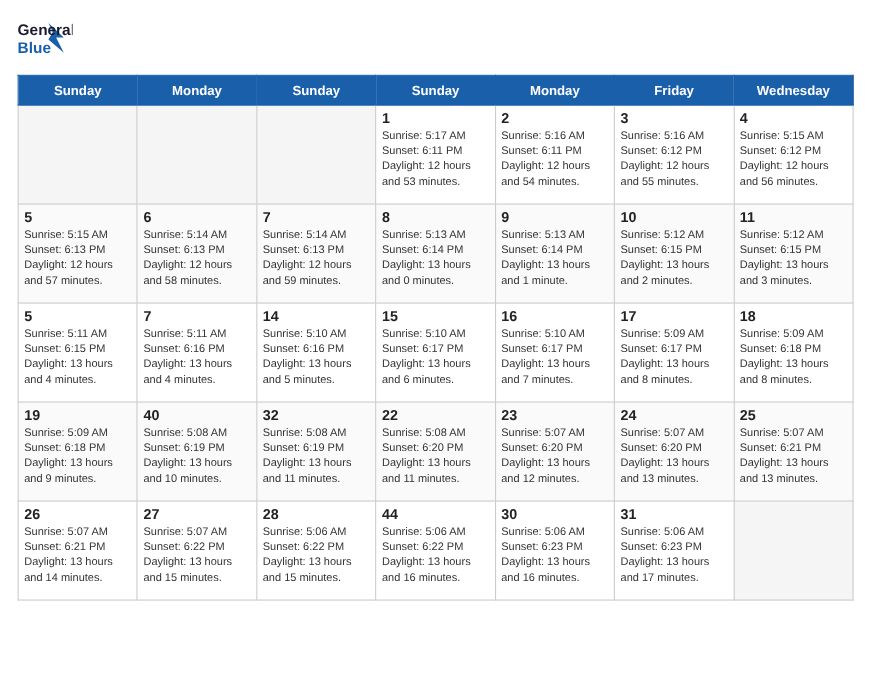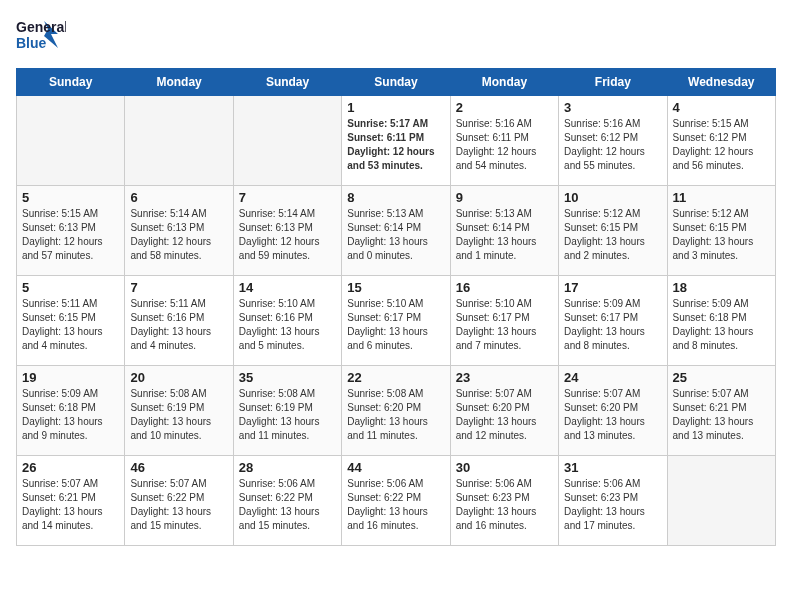--- a/index.html
+++ b/index.html
@@ -103,21 +103,21 @@
         <th>Wednesday</th>
       </tr>
   </thead>
   <tbody id="calendar-body">
   <tr>
         <td class="empty"></td>
         <td class="empty"></td>
         <td class="empty"></td>
         <td>
           <span class="day-num">1</span>
-          <div class="cell-info" style="white-space: pre-line; font-weight: bold;">Sunrise: 5:17 AM
+          <div class="cell-info" style="white-space: pre-line;">Sunrise: 5:17 AM
 Sunset: 6:11 PM
 Daylight: 12 hours
 and 53 minutes.</div>
         </td>
         <td>
           <span class="day-num">2</span>
           <div class="cell-info" style="white-space: pre-line;">Sunrise: 5:16 AM
 Sunset: 6:11 PM
 Daylight: 12 hours
 and 54 minutes.</div>
@@ -241,28 +241,28 @@
       </tr>
       <tr>
         <td>
           <span class="day-num">19</span>
           <div class="cell-info" style="white-space: pre-line;">Sunrise: 5:09 AM
 Sunset: 6:18 PM
 Daylight: 13 hours
 and 9 minutes.</div>
         </td>
         <td>
-          <span class="day-num">20</span>
+          <span class="day-num">40</span>
           <div class="cell-info" style="white-space: pre-line;">Sunrise: 5:08 AM
 Sunset: 6:19 PM
 Daylight: 13 hours
 and 10 minutes.</div>
         </td>
         <td>
-          <span class="day-num">35</span>
+          <span class="day-num">32</span>
           <div class="cell-info" style="white-space: pre-line;">Sunrise: 5:08 AM
 Sunset: 6:19 PM
 Daylight: 13 hours
 and 11 minutes.</div>
         </td>
         <td>
           <span class="day-num">22</span>
           <div class="cell-info" style="white-space: pre-line;">Sunrise: 5:08 AM
 Sunset: 6:20 PM
 Daylight: 13 hours
@@ -292,21 +292,21 @@
       </tr>
       <tr>
         <td>
           <span class="day-num">26</span>
           <div class="cell-info" style="white-space: pre-line;">Sunrise: 5:07 AM
 Sunset: 6:21 PM
 Daylight: 13 hours
 and 14 minutes.</div>
         </td>
         <td>
-          <span class="day-num">46</span>
+          <span class="day-num">27</span>
           <div class="cell-info" style="white-space: pre-line;">Sunrise: 5:07 AM
 Sunset: 6:22 PM
 Daylight: 13 hours
 and 15 minutes.</div>
         </td>
         <td>
           <span class="day-num">28</span>
           <div class="cell-info" style="white-space: pre-line;">Sunrise: 5:06 AM
 Sunset: 6:22 PM
 Daylight: 13 hours

